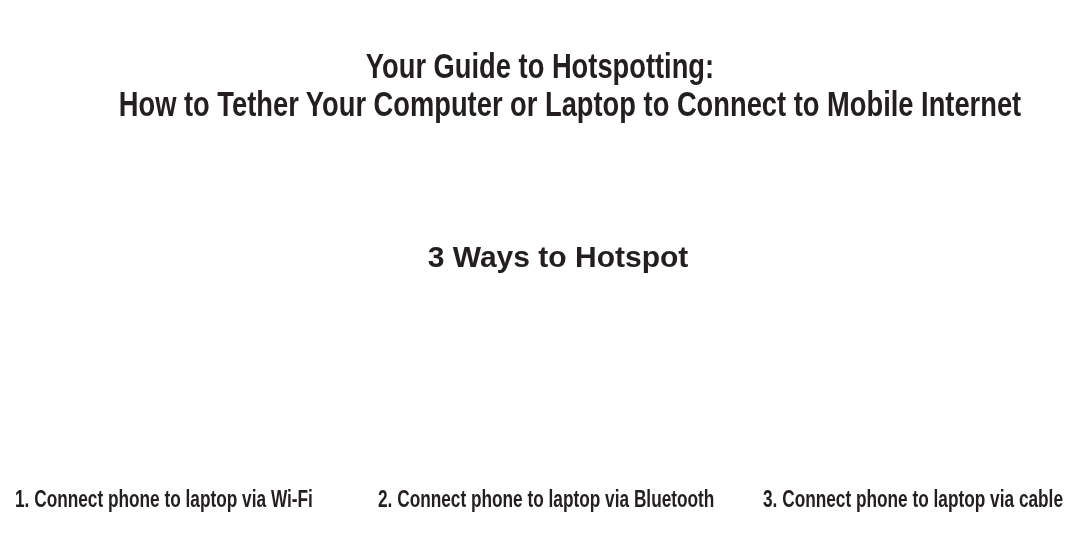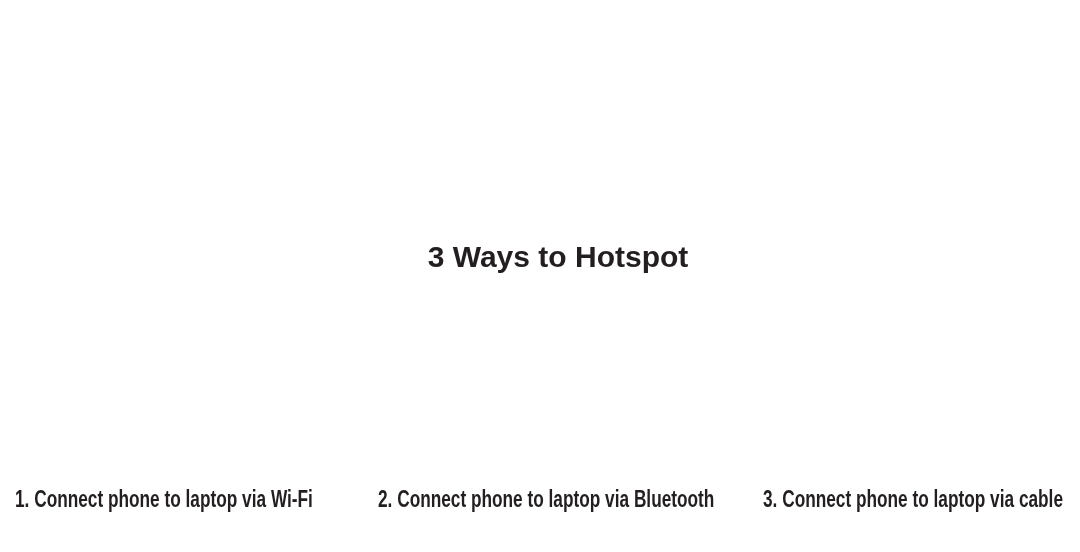--- a/index.html
+++ b/index.html
@@ -64,20 +64,24 @@
     right: 17px;
     transform: scaleX(0.75);
     transform-origin: right center;
   }
 </style>
 </head>
 <body>
 
 <div class="page" style="background: rgb(255, 255, 255); color: rgb(35, 31, 32);">
 
+  <div class="title-block">
+    <div class="title-line">Your Guide to Hotspotting:</div>
+    <div class="title-line">How to Tether Your Computer or Laptop to Connect to Mobile Internet</div>
+  </div>
 
   <h2 class="section-heading">3 Ways to Hotspot</h2>
 
   <div class="caption caption-1">1. Connect phone to laptop via Wi-Fi</div>
 
   <div class="caption caption-2">2. Connect phone to laptop via Bluetooth</div>
 
   <div class="caption caption-3">3. Connect phone to laptop via cable</div>
 
 </div>

